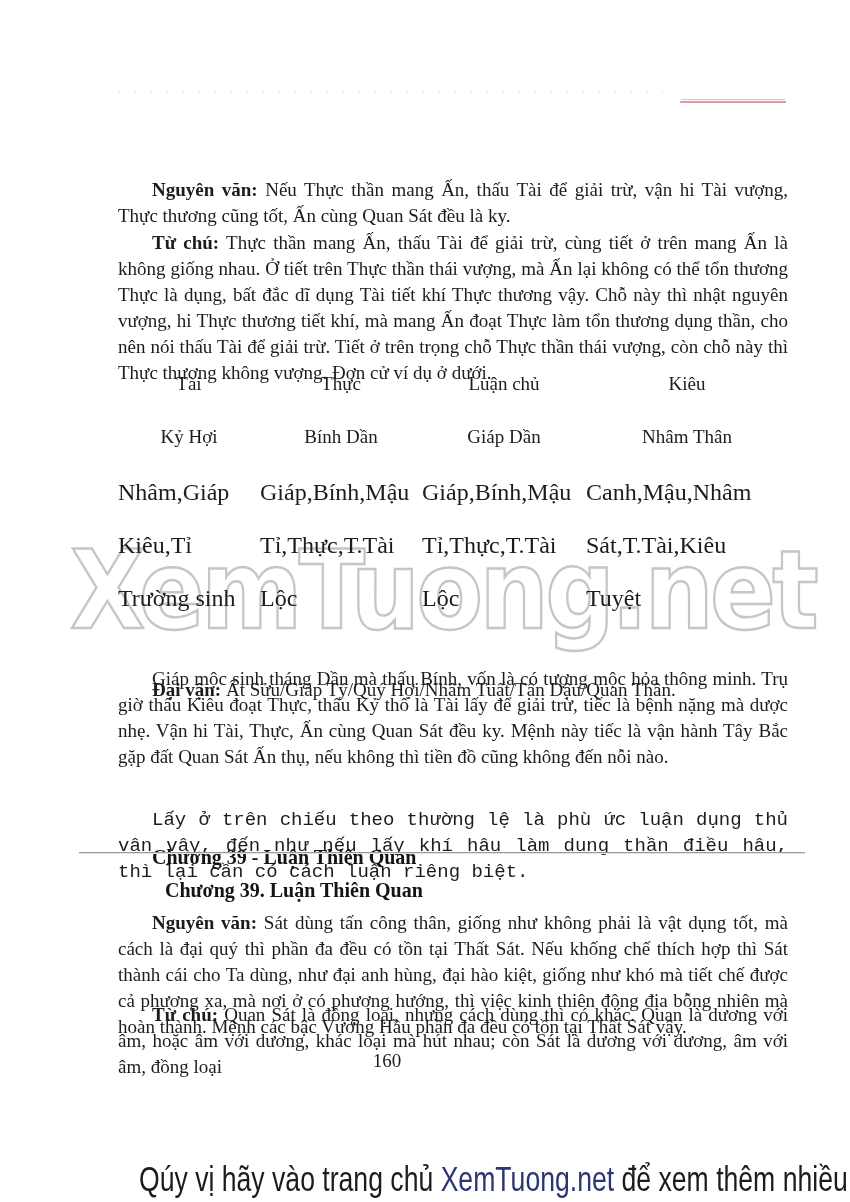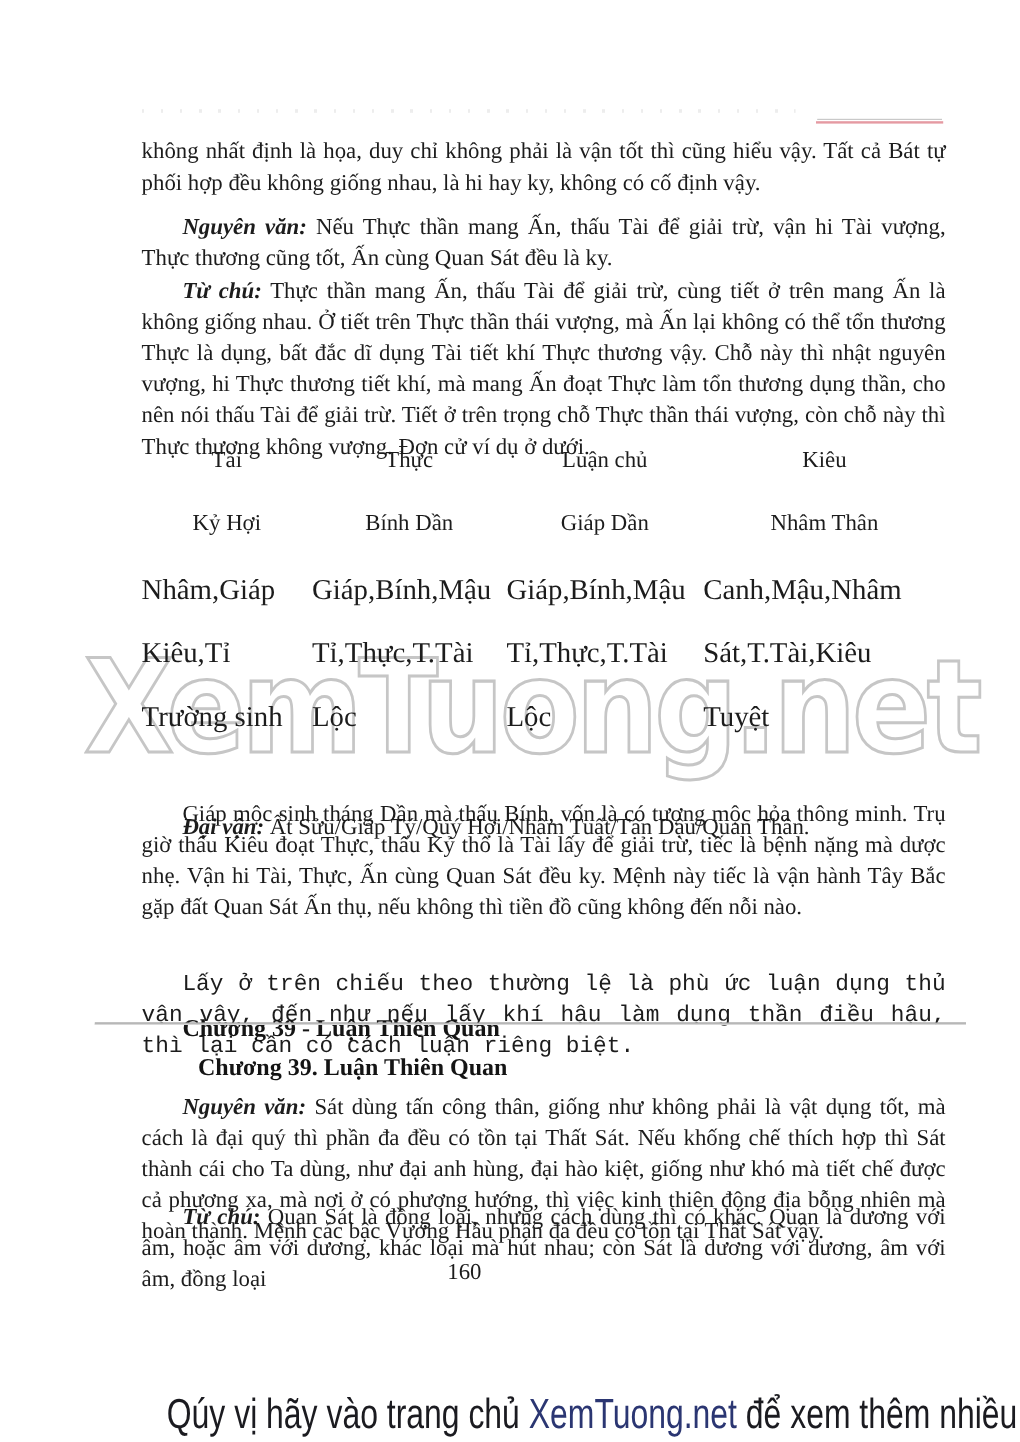--- a/index.html
+++ b/index.html
@@ -13,21 +13,21 @@
   }
   .para{
     position:absolute;
     left:118px;width:670px;
     font-size:19px;line-height:26px;
     text-align:justify;
     color:#1c1c1c;
     z-index:2;
   }
   .indent{text-indent:34px;}
-  .lbl{font-weight:bold;font-style:italic;}
+  .lbl{font-weight:bold;}
   .heading{
     position:absolute;left:152px;
     font-size:20px;line-height:24px;font-weight:bold;
     color:#141414;z-index:2;
   }
   .bazi-table{
     position:absolute;left:118px;top:373px;width:670px;
     display:grid;
     grid-template-columns:142px 162px 164px 1fr;
     grid-auto-rows:53px;
@@ -85,21 +85,20 @@
 <body>
 
 <div class="page">
 
   <div class="top-artifacts"></div>
   <div class="grayline"></div>
   <div class="redline"></div>
 
   <div class="watermark">XemTuong.net</div>
 
-  <p class="para" style="top:95px;">không nhất định là họa, duy chỉ không phải là vận tốt thì cũng hiểu vậy. Tất cả Bát tự phối hợp đều không giống nhau, là hi hay ky, không có cố định vậy.</p>
 
   <p class="para indent" style="top:158px;"><span class="lbl">Nguyên văn:</span> <span>Nếu Thực thần mang Ấn, thấu Tài để giải trừ, vận hi Tài vượng, Thực thương cũng tốt, Ấn cùng Quan Sát đều là ky.</span></p>
 
   <p class="para indent" style="top:211px;"><span class="lbl">Từ chú:</span> <span>Thực thần mang Ấn, thấu Tài để giải trừ, cùng tiết ở trên mang Ấn là không giống nhau. Ở tiết trên Thực thần thái vượng, mà Ấn lại không có thể tổn thương Thực là dụng, bất đắc dĩ dụng Tài tiết khí Thực thương vậy. Chỗ này thì nhật nguyên vượng, hi Thực thương tiết khí, mà mang Ấn đoạt Thực làm tổn thương dụng thần, cho nên nói thấu Tài để giải trừ. Tiết ở trên trọng chỗ Thực thần thái vượng, còn chỗ này thì Thực thương không vượng. Đơn cử ví dụ ở dưới.</span></p>
 
   <div class="bazi-table">
     <div class="cell hdr">Tài</div>
     <div class="cell hdr">Thực</div>
     <div class="cell hdr">Luận chủ</div>
     <div class="cell hdr">Kiêu</div>

